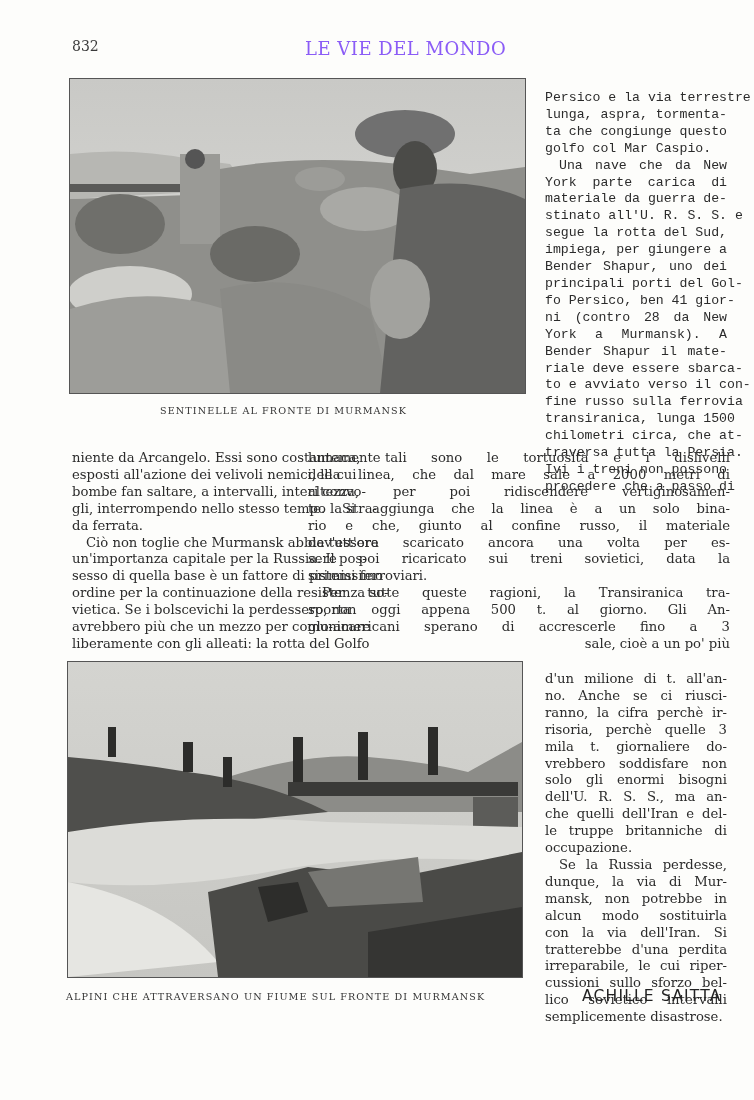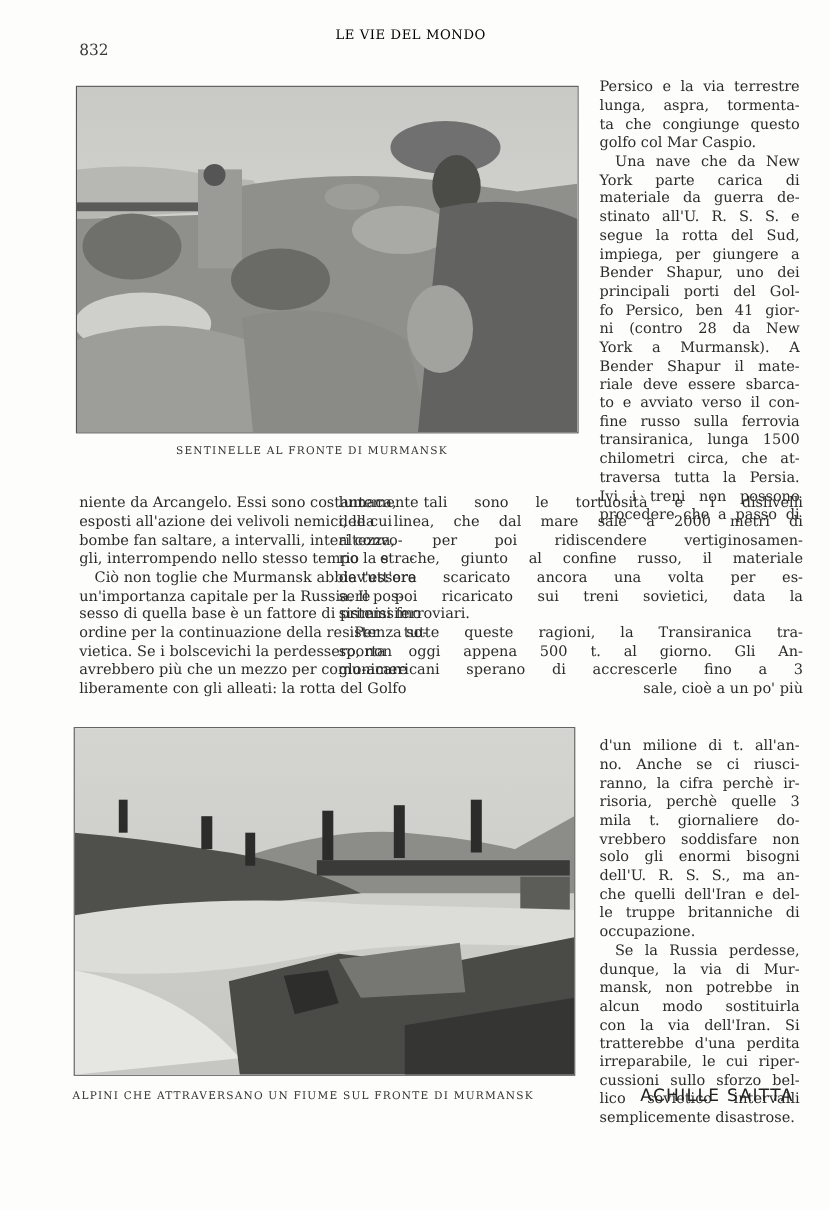--- a/index.html
+++ b/index.html
@@ -2,34 +2,34 @@
 <html><head>
 <meta charset="utf-8">
 <style>
   html, body { margin: 0; padding: 0; }
   body {
     width: 754px; height: 1100px; background: #fdfdfb; position: relative; overflow: hidden;
     font-family: "DejaVu Serif", serif; color: #2a2a2a;
   }
   .abs { position: absolute; }
   .folio { left: 72px; top: 38px; font-size: 14px; color: #3a3a3a; }
-  .running-head { left: 305px; top: 24px; font-size: 12px; letter-spacing: 0.5px; color: #000000; }
+  .running-head { left: 305px; top: 38px; font-size: 18px; letter-spacing: 0.5px; color: #8b5cf6; }
   .photo { border: 1px solid #555; overflow: hidden; }
   .photo1 { left: 69px; top: 78px; width: 455px; height: 314px; }
   .photo2 { left: 67px; top: 661px; width: 454px; height: 315px; }
   .photo svg { display: block; width: 100%; height: 100%; }
   .caption { font-size: 9.6px; letter-spacing: 1.1px; color: #333; white-space: nowrap; }
   .cap1 { left: 160px; top: 405px; }
   .cap2 { left: 66px; top: 991px; }
   .col { font-size: 13.2px; line-height: 16.9px; color: #2b2b2b; }
   .col .ln { display: block; white-space: nowrap; text-align: justify; text-align-last: justify; }
   .col .ln.last { text-align-last: left; }
   .col .ln.indent { padding-left: 14px; }
   .col .ln.right { text-align: right; text-align-last: right; }
-  .rcol-top { left: 545px; top: 72px; width: 182px; }
+  .rcol-top { left: 545px; top: 90px; width: 182px; font-family: Liberation Mono, monospace; }
   .lcol-mid { left: 72px; top: 450px; width: 220px; }
   .rcol-mid { left: 308px; top: 450px; width: 422px; }
   .rcol-bot { left: 545px; top: 671px; width: 182px; }
   .signature {
     left: 558px; top: 987px; font-family: "DejaVu Sans", sans-serif; font-size: 15.5px;
     letter-spacing: 1.2px; color: #222; margin-left: 24px;
   }
 </style>
 </head>
 <body>
@@ -91,33 +91,35 @@
   <span class="ln">traversa tutta la Persia.</span>
   <span class="ln">Ivi i treni non possono</span>
   <span class="ln">procedere che a passo di</span>
 </div>
 
 <div class="abs col lcol-mid">
   <span class="ln">niente da Arcangelo. Essi sono costantemente</span>
   <span class="ln">esposti all'azione dei velivoli nemici, le cui</span>
   <span class="ln">bombe fan saltare, a intervalli, interi convo-</span>
   <span class="ln">gli, interrompendo nello stesso tempo la stra-</span>
+  <span class="ln last">da ferrata.</span>
   <span class="ln indent">Ciò non toglie che Murmansk abbia tutt'ora</span>
   <span class="ln">un'importanza capitale per la Russia. Il pos-</span>
   <span class="ln">sesso di quella base è un fattore di primissimo</span>
   <span class="ln">ordine per la continuazione della resistenza so-</span>
   <span class="ln">vietica. Se i bolscevichi la perdessero, non</span>
   <span class="ln">avrebbero più che un mezzo per comunicare</span>
   <span class="ln">liberamente con gli alleati: la rotta del Golfo</span>
 </div>
 
 <div class="abs col rcol-mid">
   <span class="ln">lumaca, tali sono le tortuosità e i dislivelli</span>
   <span class="ln">della linea, che dal mare sale a 2000 metri di</span>
   <span class="ln">altezza, per poi ridiscendere vertiginosamen-</span>
+  <span class="ln">te. Si aggiunga che la linea è a un solo bina-</span>
   <span class="ln">rio e che, giunto al confine russo, il materiale</span>
   <span class="ln">dev'essere scaricato ancora una volta per es-</span>
   <span class="ln">sere poi ricaricato sui treni sovietici, data la</span>
   <span class="ln last">sistemi ferroviari.</span>
   <span class="ln indent">Per tutte queste ragioni, la Transiranica tra-</span>
   <span class="ln">sporta oggi appena 500 t. al giorno. Gli An-</span>
   <span class="ln">glo-americani sperano di accrescerle fino a 3</span>
   <span class="ln right">sale, cioè a un po' più</span>
 </div>
 

